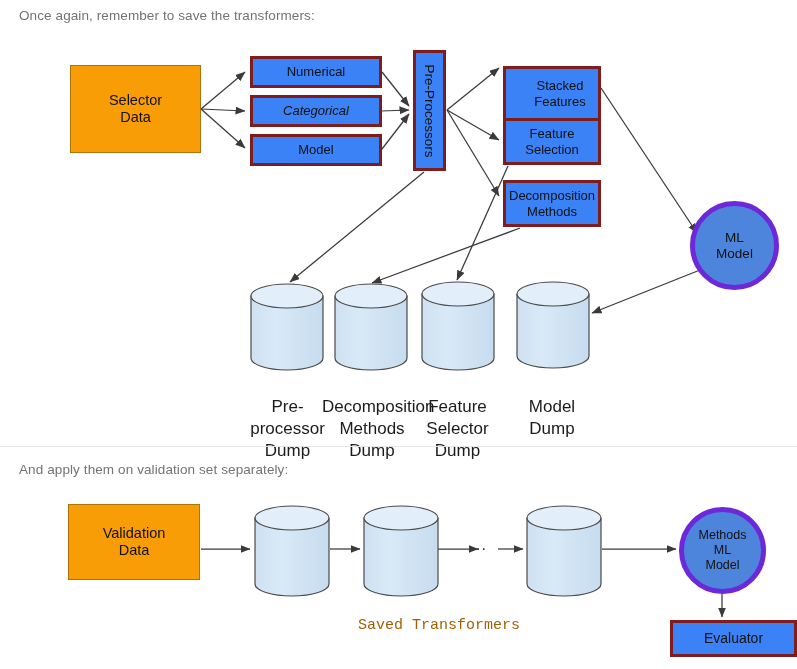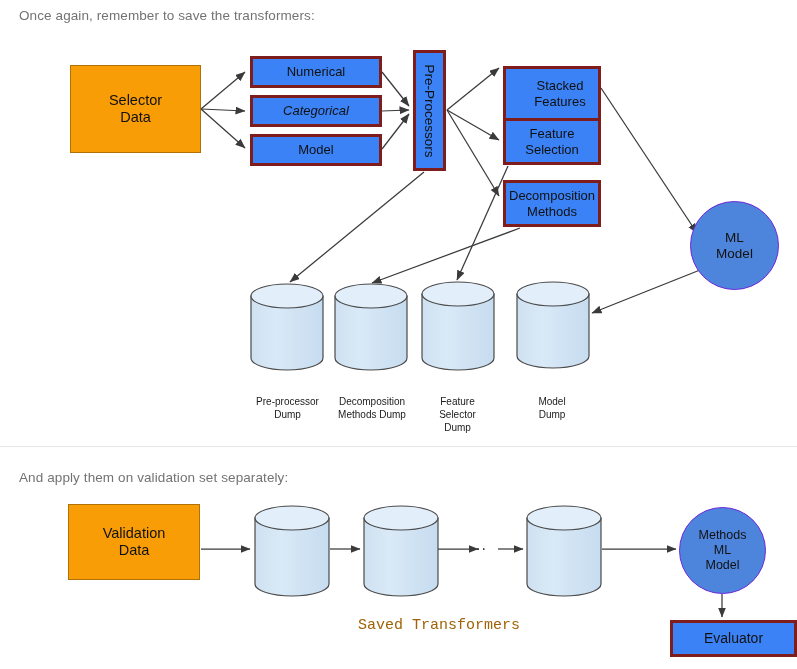--- a/index.html
+++ b/index.html
@@ -23,21 +23,21 @@
   }
   .caption {
     position: absolute;
     font-family: "Liberation Sans", sans-serif;
     font-size: 13.5px;
     color: #737373;
     letter-spacing: 0.1px;
     white-space: nowrap;
   }
   #caption-top { left: 19px; top: 8px; }
-  #caption-bottom { left: 19px; top: 462px; margin-top: 8px; }
+  #caption-bottom { left: 19px; top: 462px; }
 
   .node {
     position: absolute;
     box-sizing: border-box;
     display: flex;
     align-items: center;
     justify-content: center;
     text-align: center;
     font-family: "Liberation Sans", sans-serif;
     color: #111111;
@@ -52,21 +52,21 @@
     font-size: 14.5px;
   }
   .box-blue {
     background: #3b82f6;
     border: 3px solid #7f1d1d;
     font-size: 13px;
     justify-content: center;
   }
   .circle-blue {
     background: #4E85DC;
-    border: 1px solid #6d28d9;
+    border: 5px solid #6d28d9;
     border-radius: 50%;
     font-size: 13.5px;
   }
   .rot-label {
     position: absolute;
     left: 0; top: 0;
     width: 100%;
     height: 100%;
     display: flex;
     align-items: center;
@@ -79,21 +79,21 @@
   }
 
   .cyl {
     position: absolute;
   }
   .cyl svg { display: block; }
 
   .cyl-label {
     position: absolute;
     font-family: "Liberation Sans", sans-serif;
-    font-size: 10px;
+    font-size: 17px;
     color: #1b1b1b;
     line-height: 1.28;
     text-align: center;
     white-space: pre-line;
   }
   .plain-label {
     position: absolute;
     font-family: Liberation Mono, monospace;
     font-size: 15px;
     color: #a16207;

